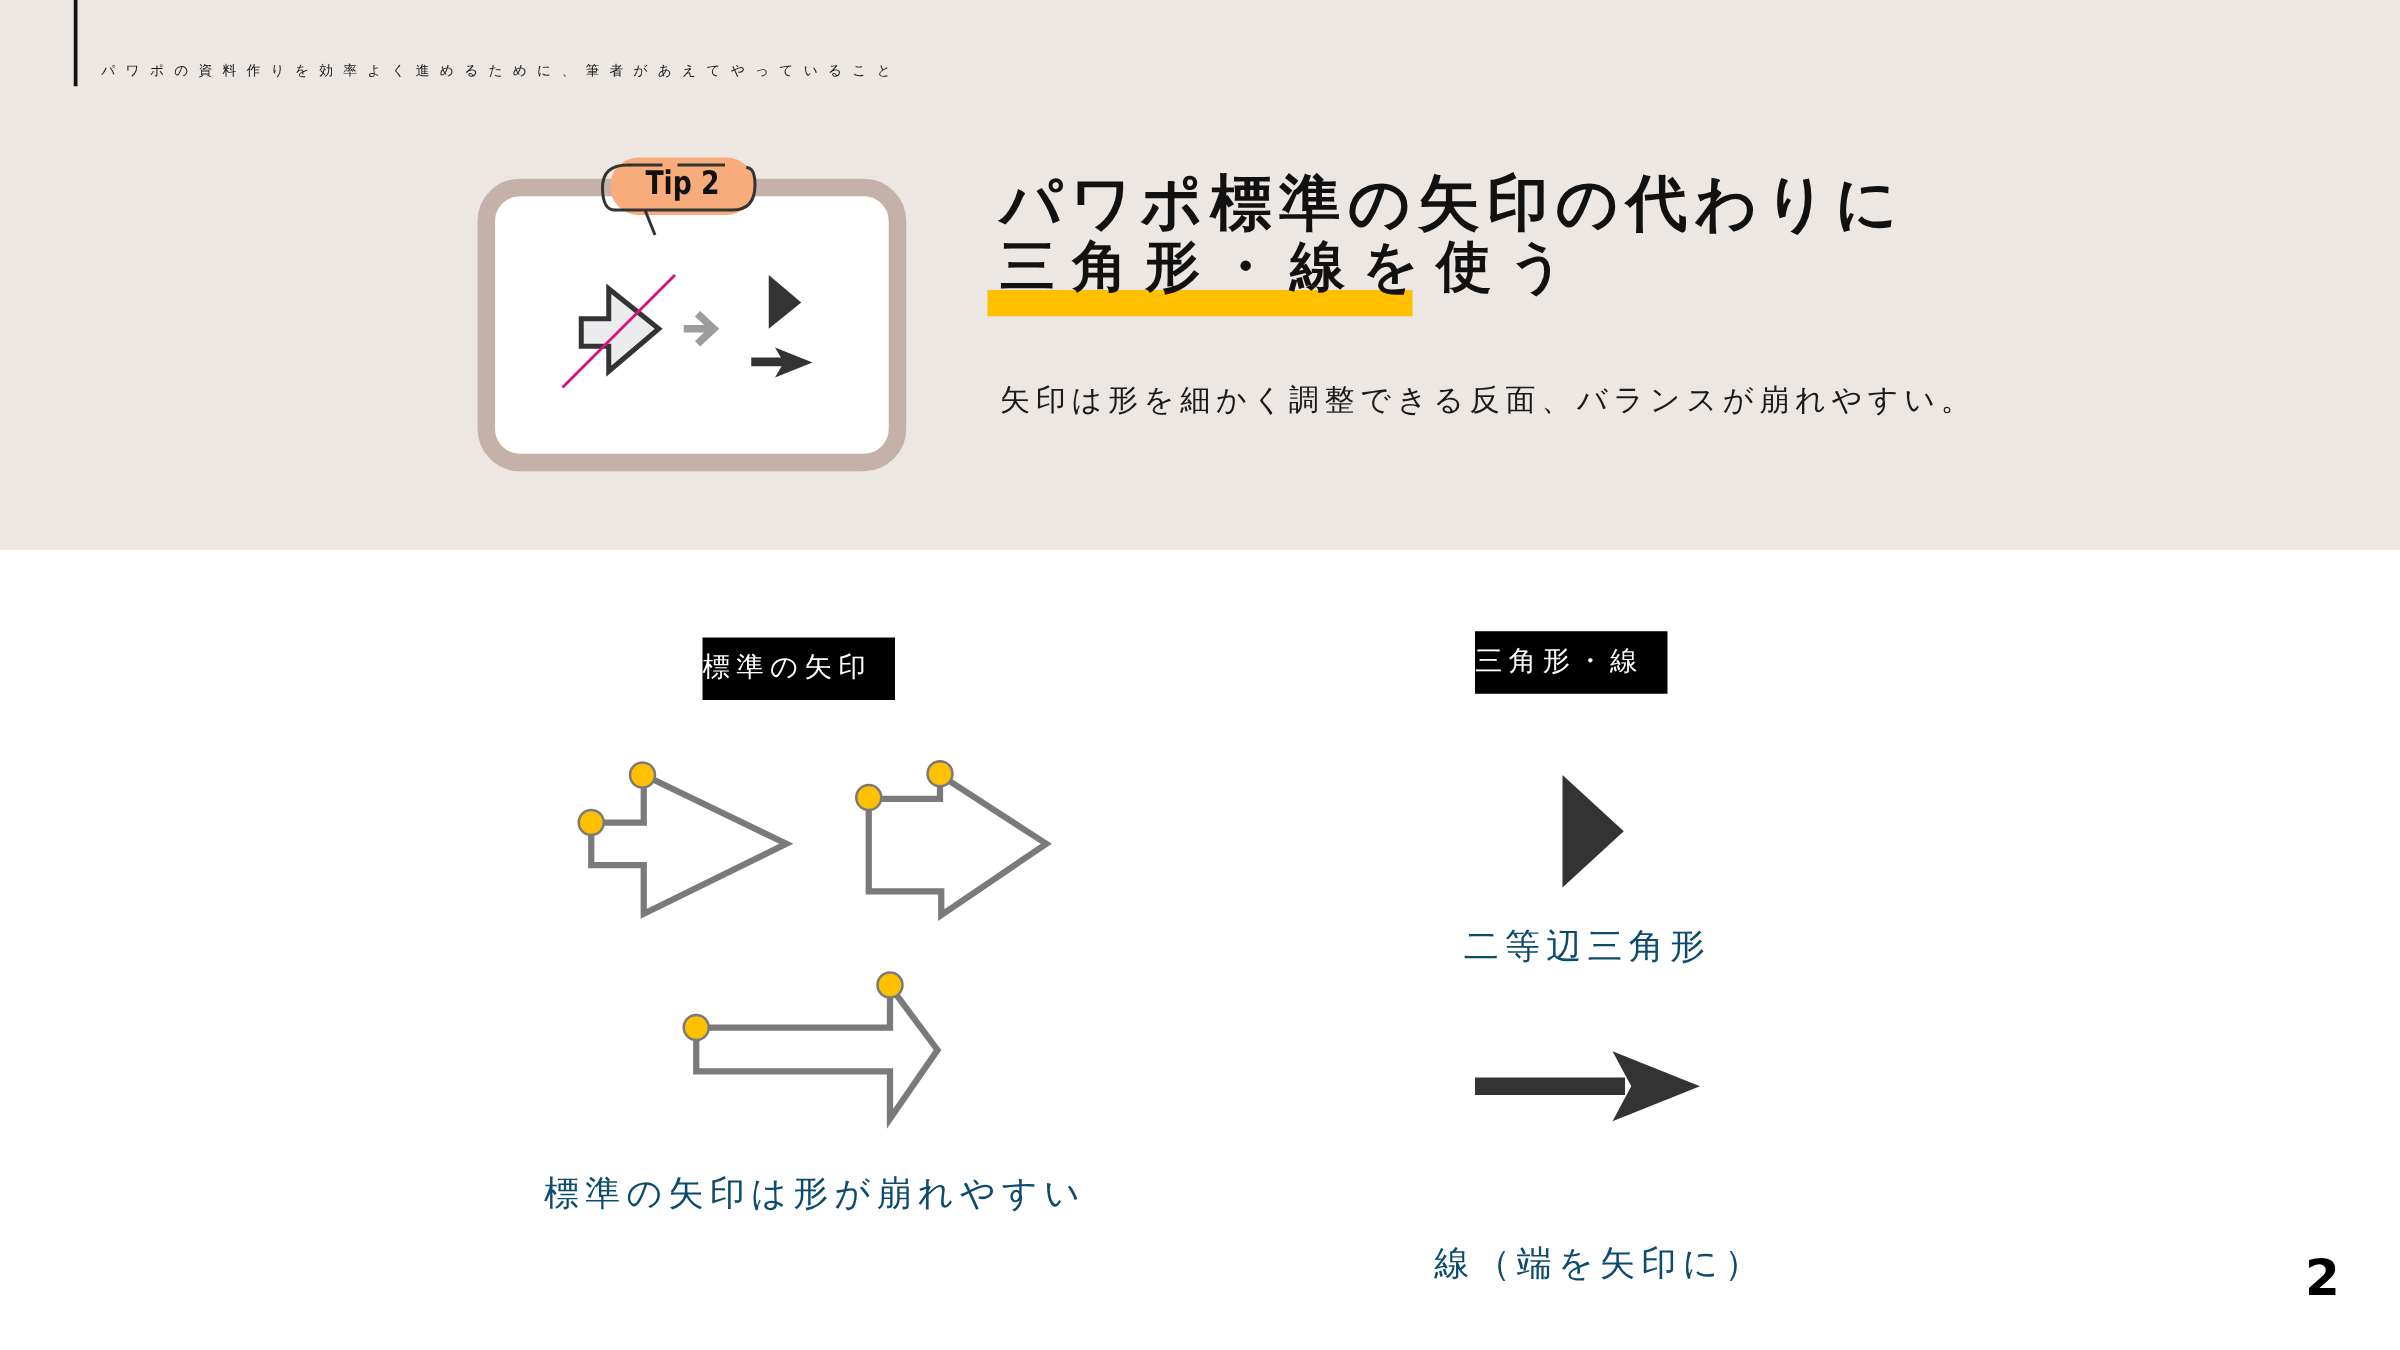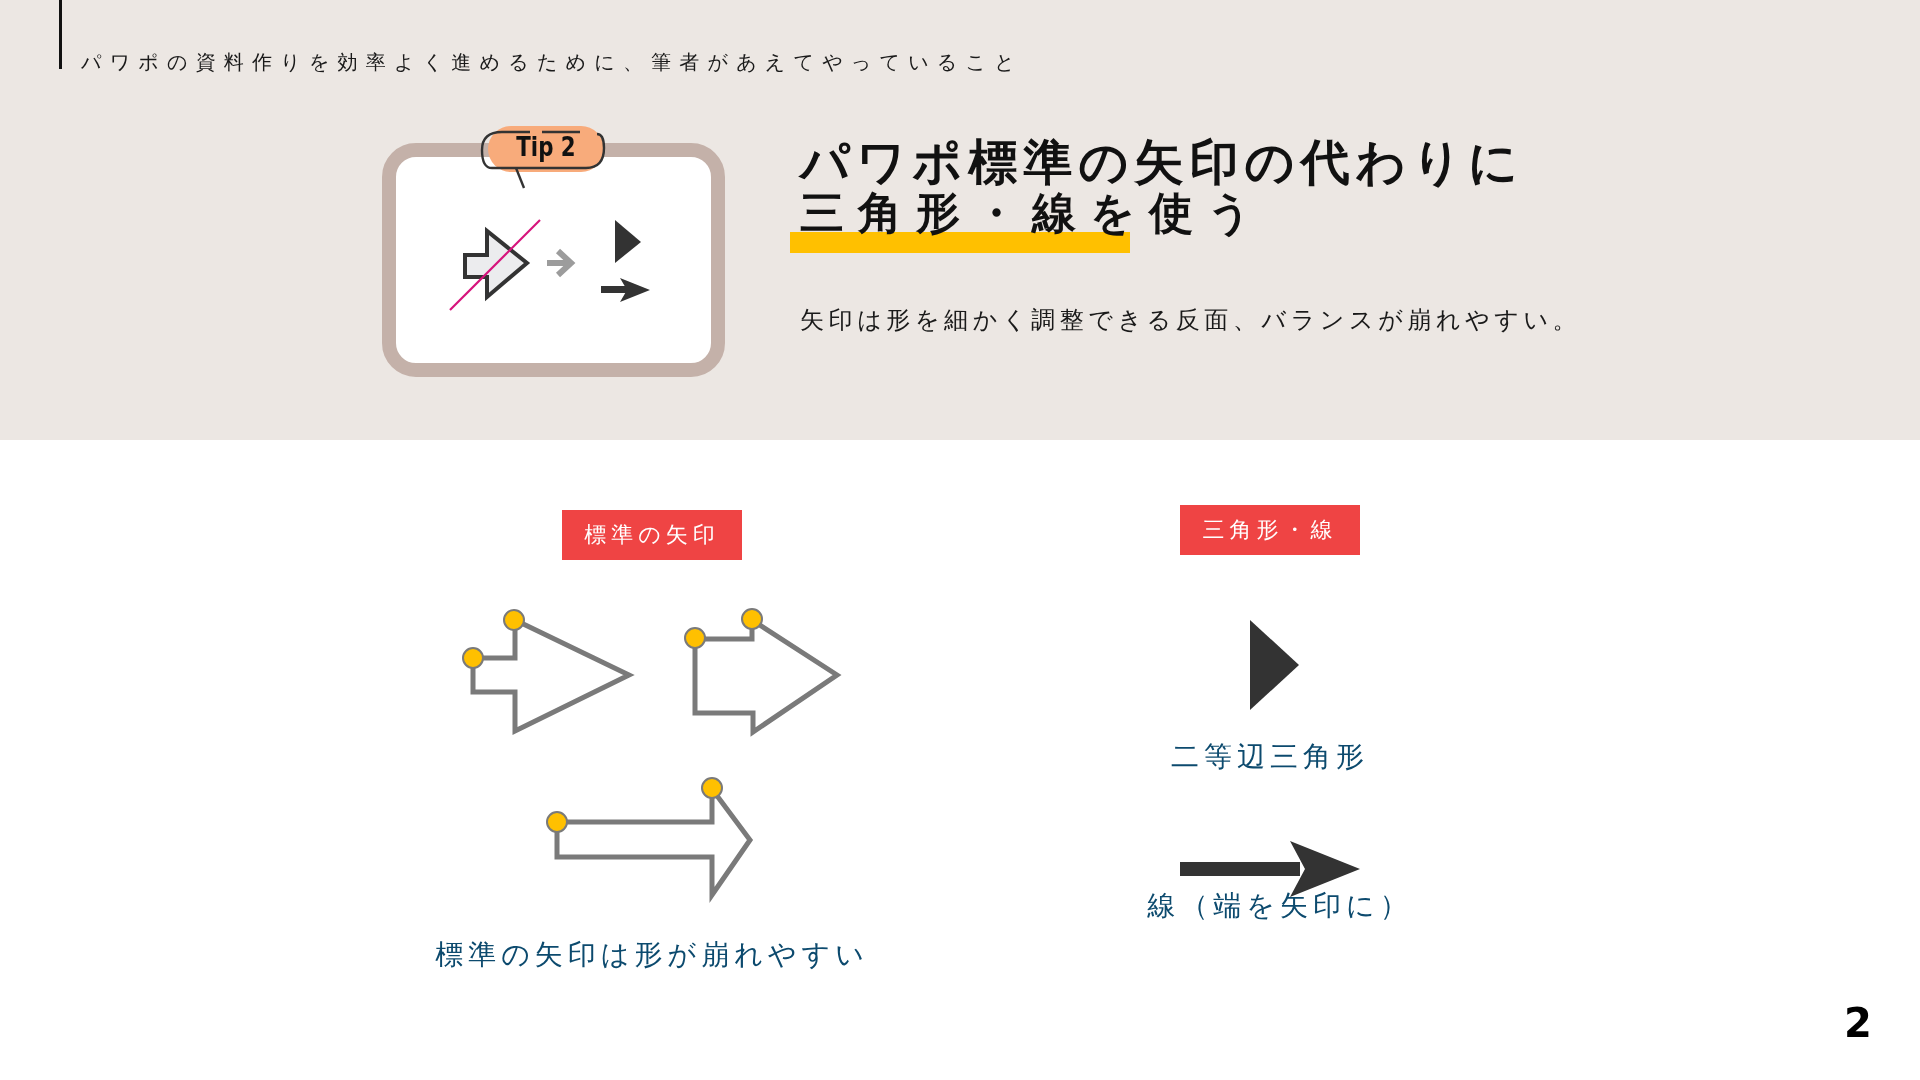--- a/index.html
+++ b/index.html
@@ -10,21 +10,21 @@
     color: #1a1a1a;
   }
   .top-band {
     position: absolute; left: 0; top: 0; width: 1920px; height: 440px;
     background: #ece7e3;
   }
   .top-rule {
     position: absolute; left: 59px; top: 0; width: 3px; height: 69px; background: #111;
   }
   .kicker {
-    position: absolute; left: 81px; top: 49px; font-size: 20px; letter-spacing: 8.2px;
+    position: absolute; left: 81px; top: 49px; font-size: 11px; letter-spacing: 8.2px;
     color: #1a1a1a; white-space: nowrap;
   }
   .tip-card {
     position: absolute; left: 382px; top: 143px; width: 343px; height: 234px;
     box-sizing: border-box; border: 14px solid #c4b1a9; border-radius: 34px; background: #ffffff;
   }
   .tip-icons { position: absolute; left: 0; top: 0; }
   .tip-badge-wrap { position: absolute; left: 480px; top: 120px; width: 130px; height: 72px; }
   .tip-badge-fill {
     position: absolute; left: 8px; top: 6px; width: 116px; height: 46px; border-radius: 23px;
@@ -45,22 +45,22 @@
   }
   .title-main {
     position: absolute; left: 800px; top: 184px; font-size: 44px; letter-spacing: 14px;
     font-weight: bold; color: #111; white-space: nowrap;
   }
   .desc {
     position: absolute; left: 800px; top: 296px; font-size: 24px; letter-spacing: 4.6px;
     color: #1a1a1a; line-height: 48px; white-space: nowrap;
   }
   .section-badge {
-    position: absolute; height: 50px; width: 180px; background: #ef4444; color: #ffffff;
-    font-size: 22px; letter-spacing: 5px; line-height: 50px; text-align: center;
+    position: absolute; height: 50px; width: 154px; background: #000000; color: #ffffff;
+    font-size: 22px; letter-spacing: 5px; line-height: 50px; 
   }
   .caption {
     position: absolute; font-size: 28px; letter-spacing: 5px; color: #0c4a6e;
     white-space: nowrap; transform: translateX(-50%);
   }
   .page-number {
     position: absolute; left: 1844px; top: 1000px; font-size: 40px; font-weight: bold; color: #000;
   }
   svg { position: absolute; left: 0; top: 0; overflow: visible; }
 </style>
@@ -130,15 +130,15 @@
 
 <svg width="1920" height="1080">
   <polygon points="1250,620 1250,710 1299,665" fill="#333333"></polygon>
   <g>
     <rect x="1180" y="862" width="120" height="14" fill="#333333"></rect>
     <polygon points="1290,841 1360,869 1290,897 1305,869" fill="#333333"></polygon>
   </g>
 </svg>
 
 <div class="caption" style="left:1270px; top:738px;">二等辺三角形</div>
-<div class="caption" style="left:1280px; top:887px;">線（端を矢印に）</div>
+<div class="caption" style="left:1280px; top:992px;">線（端を矢印に）</div>
 
 <div class="page-number">2</div>
 
 </body></html>

